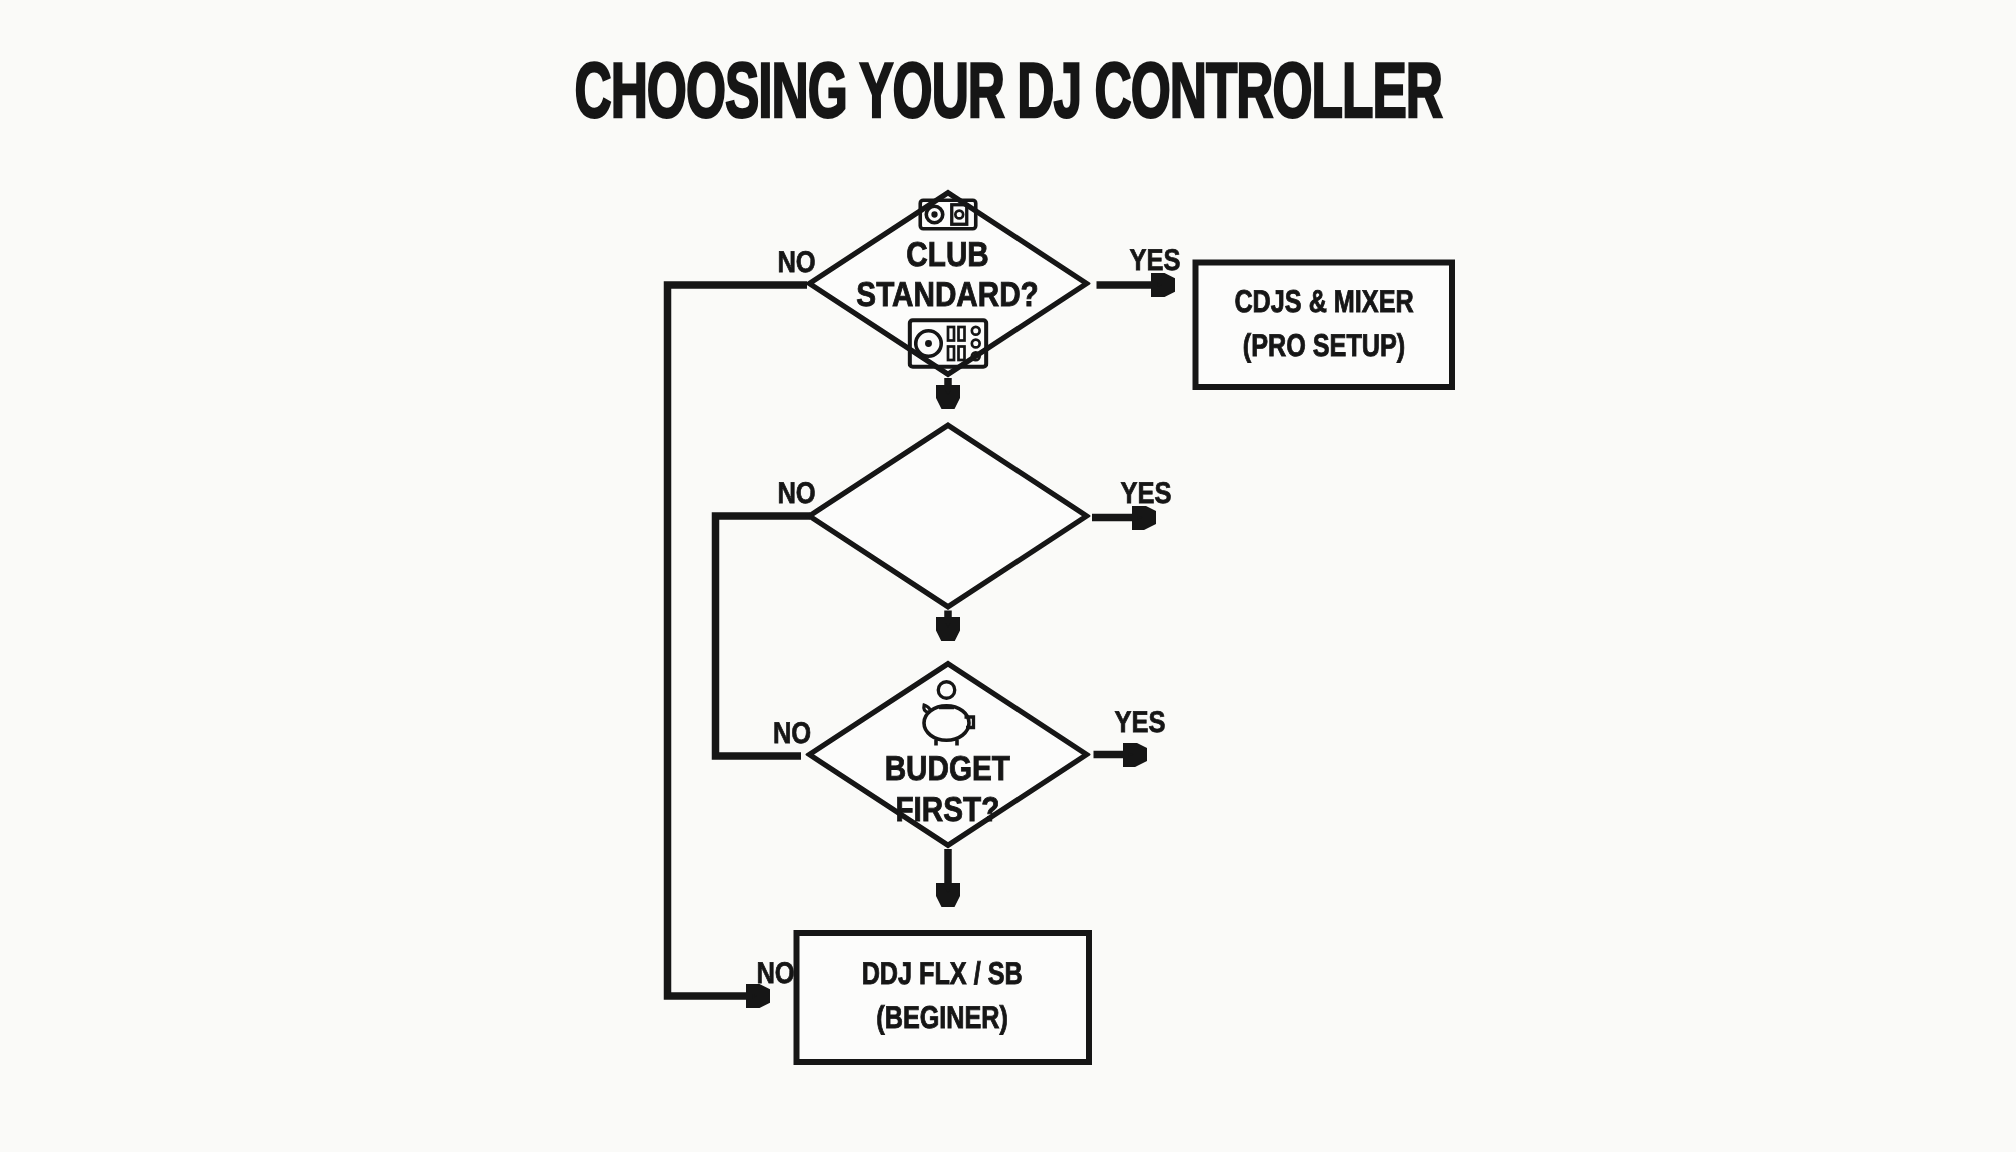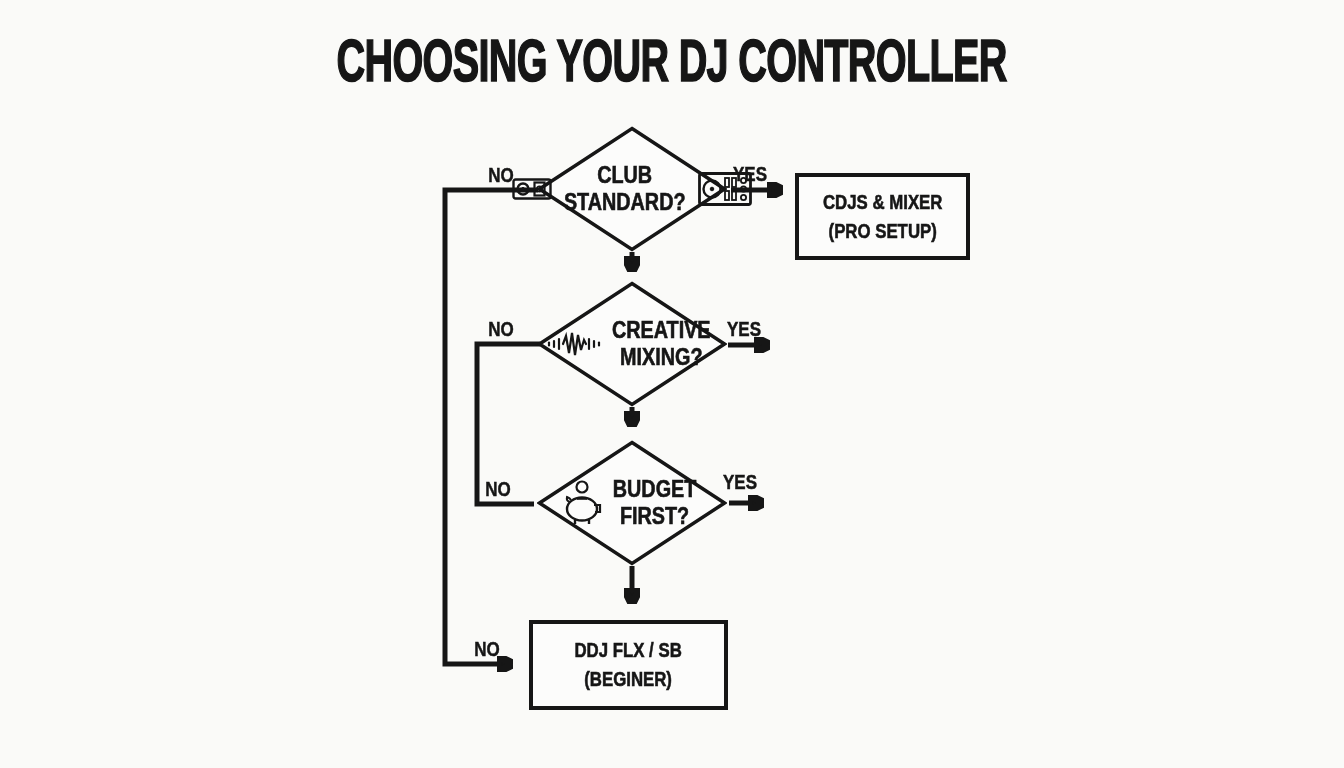--- a/index.html
+++ b/index.html
@@ -5,49 +5,49 @@
   html,body{margin:0;padding:0;background:#e8e8e8;}
   .canvas{
     position:relative;width:1344px;height:768px;overflow:hidden;
     background:#fafaf8;
     font-family:"Liberation Sans","DejaVu Sans",sans-serif;
     color:#161616;
   }
   
   .title{
     position:absolute;left:0;right:0;top:26px;margin:0;
-    text-align:center;font-size:60px;font-weight:bold;line-height:70px;
+    text-align:center;font-size:52px;font-weight:bold;line-height:70px;
     letter-spacing:-1px;white-space:nowrap;
   }
   .title .squeeze{display:inline-block;transform:scaleX(0.66);transform-origin:50% 50%;
     -webkit-text-stroke:1.6px #161616;}
   
   .wires{position:absolute;left:0;top:0;width:1344px;height:768px;}
   .wires path{fill:none;stroke:#161616;stroke-width:5;}
   
   .node{position:absolute;display:flex;align-items:center;justify-content:center;}
   .diamond{width:190px;height:126px;}
   .diamond svg.shape{position:absolute;left:0;top:0;width:100%;height:100%;}
   .diamond .content{
-    position:relative;display:flex;align-items:center;
+    position:relative;display:flex;flex-direction:column;align-items:center;
     justify-content:flex-end;gap:2px;z-index:2;
   }
   .rbox{
     background:#fcfcfb;border:4px solid #161616;
     flex-direction:column;gap:0;
   }
   .nodetext{
     font-weight:bold;text-align:center;line-height:1.16;font-size:23px;
     transform:scaleX(0.86);transform-origin:50% 50%;white-space:nowrap;
     -webkit-text-stroke:0.6px #161616;
   }
   .rbox .nodetext{font-size:21px;line-height:1.38;transform:scaleX(0.80);}
   
   .edge-label{
-    position:absolute;width:60px;height:24px;text-align:left;
+    position:absolute;width:60px;height:24px;text-align:right;
     font-size:20px;font-weight:bold;line-height:24px;
     -webkit-text-stroke:0.5px #161616;
   }
   .edge-label span{display:inline-block;transform:scaleX(0.85);white-space:nowrap;}
   
   .icon{display:block;}
   .icon *{stroke:#161616;}
 </style>
 </head>
 <body>
@@ -100,37 +100,20 @@
         <circle cx="45.5" cy="17" r="2.6" fill="none" stroke-width="1.8"></circle>
         <circle cx="45.5" cy="25.5" r="2.6" fill="none" stroke-width="1.8"></circle>
       </svg>
     </div>
   </div>
 
   <div class="node diamond" style="left:537px;top:281px;">
     <svg class="shape" viewBox="0 0 190 126">
       <polygon points="95,2.5 187.5,63 95,123.5 2.5,63" fill="#fcfcfb" stroke="#161616" stroke-width="3.5"></polygon>
     </svg>
-    <div class="content">
-      <svg class="icon" width="56" height="26" viewBox="0 0 56 26">
-        <g fill="none" stroke-width="2.2" stroke-linecap="round">
-          <line x1="3" y1="11.5" x2="3" y2="14.5"></line>
-          <line x1="8" y1="10" x2="8" y2="16"></line>
-          <line x1="13" y1="8" x2="13" y2="18"></line>
-          <polyline points="17,13 20,5 23,22 26,2 29,24 32,4 35,19 38,9 40,13"></polyline>
-          <line x1="43" y1="8" x2="43" y2="18"></line>
-          <line x1="48" y1="10" x2="48" y2="16"></line>
-          <line x1="53" y1="11.5" x2="53" y2="14.5"></line>
-        </g>
-      </svg>
-      <div class="nodetext">
-        <div>CREATIVE</div>
-        <div>MIXING?</div>
-      </div>
-    </div>
   </div>
 
   <div class="node diamond" style="left:537px;top:440px;">
     <svg class="shape" viewBox="0 0 190 126">
       <polygon points="95,2.5 187.5,63 95,123.5 2.5,63" fill="#fcfcfb" stroke="#161616" stroke-width="3.5"></polygon>
     </svg>
     <div class="content" style="gap:0;">
       <svg class="icon" width="46" height="46" viewBox="0 0 46 46">
         <circle cx="22" cy="7" r="5.5" fill="none" stroke-width="2.2"></circle>
         <ellipse cx="22" cy="29" rx="15" ry="11.5" fill="none" stroke-width="2.4"></ellipse>

